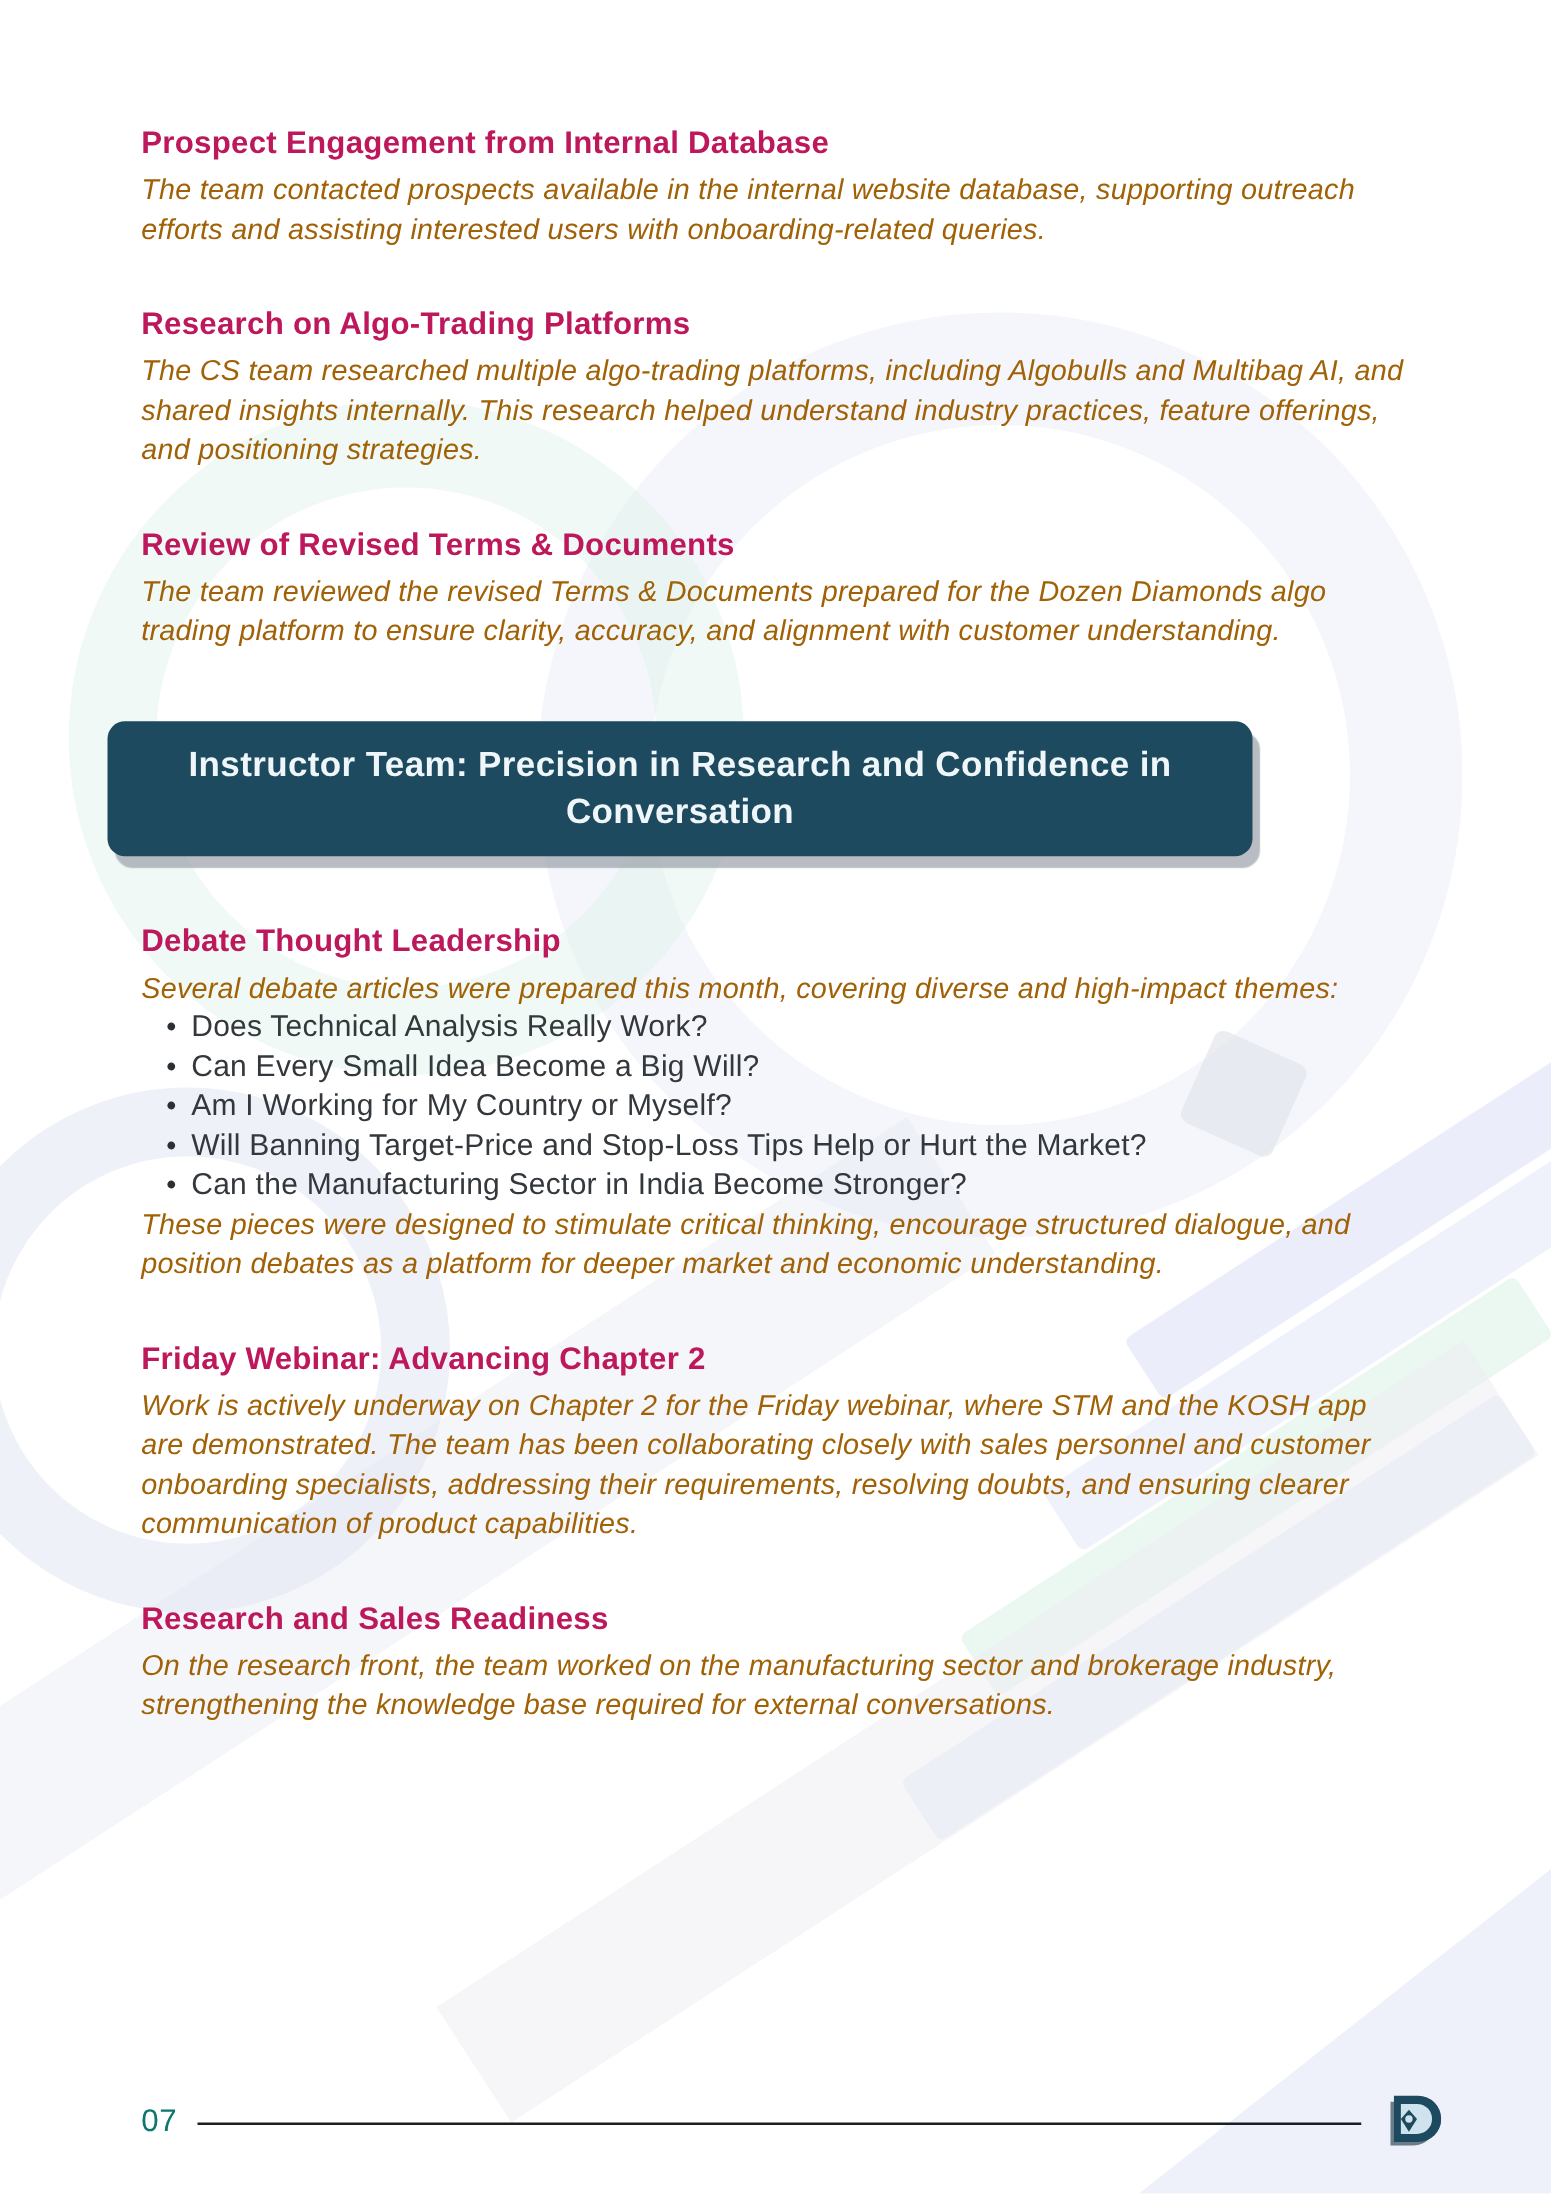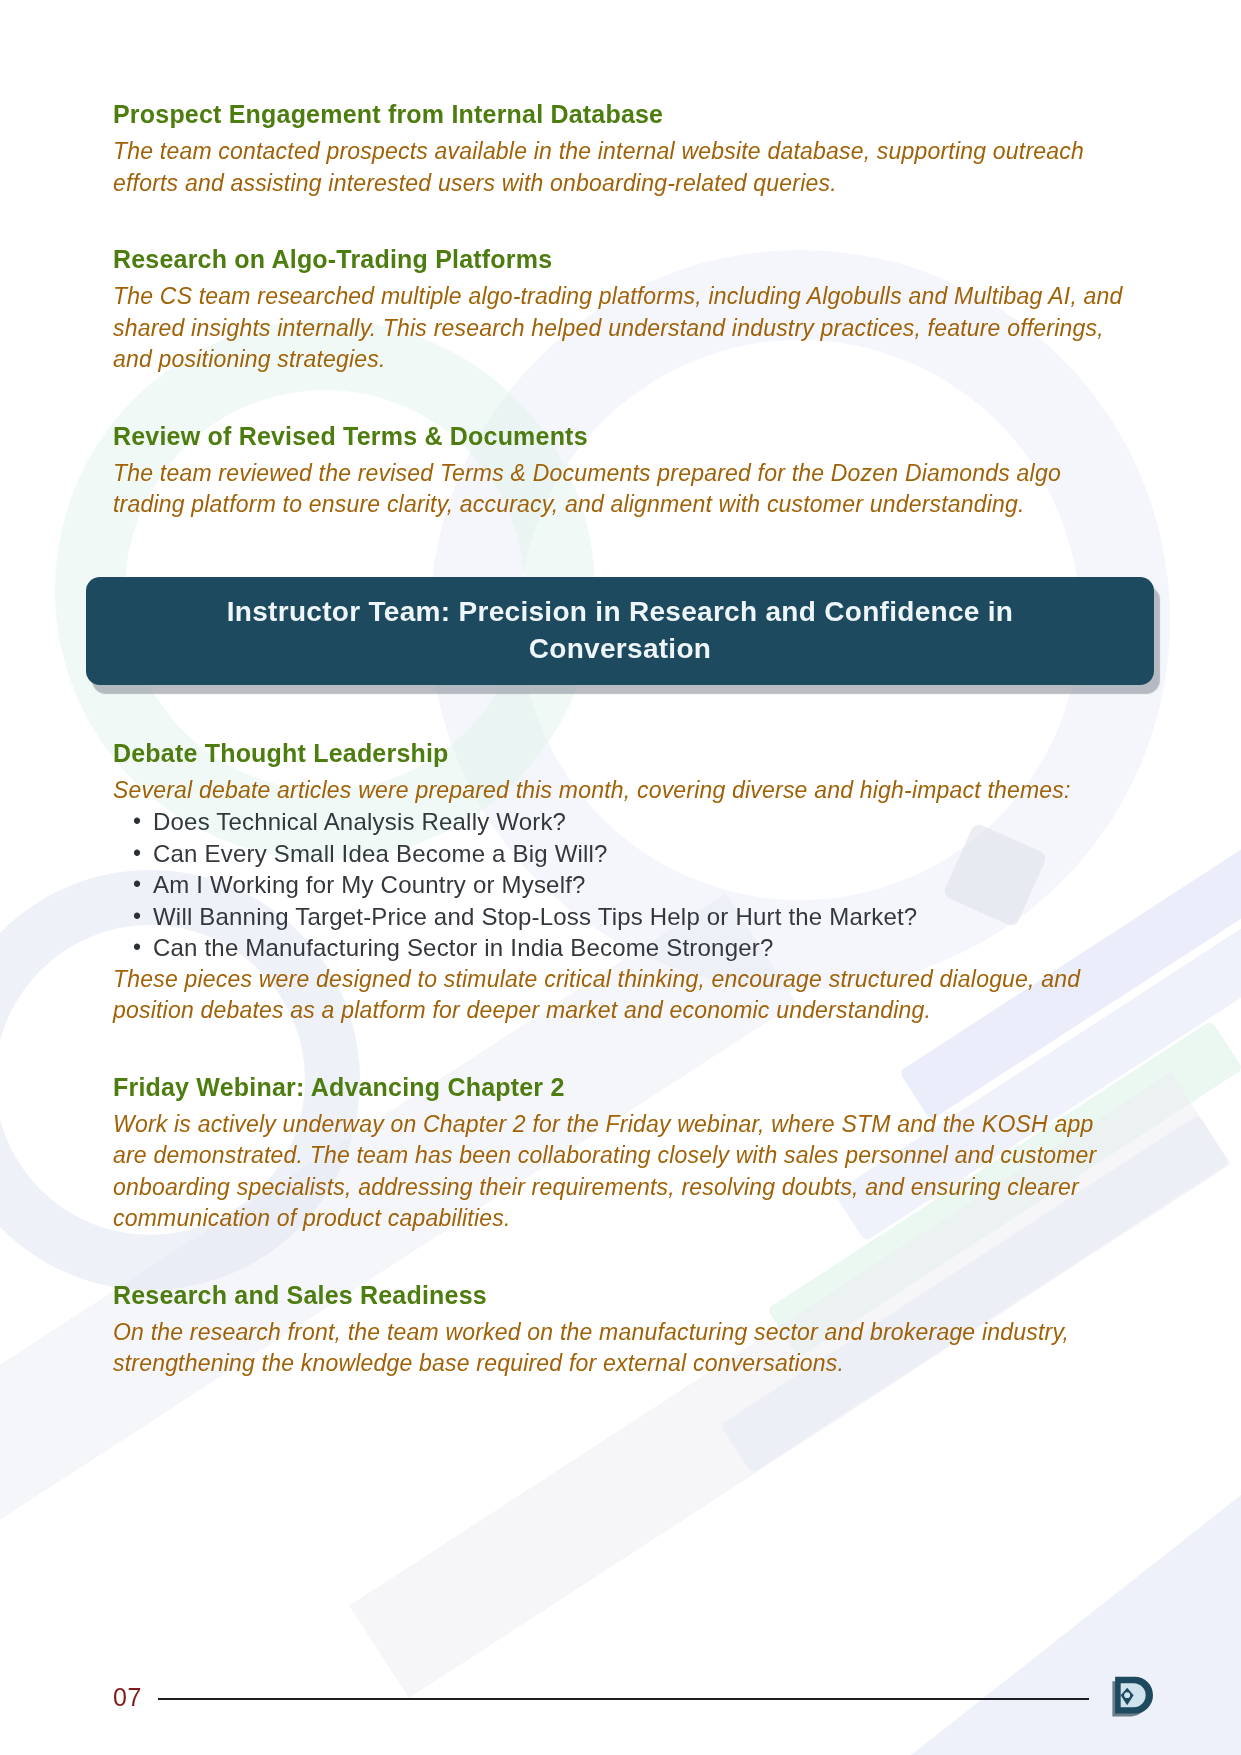--- a/index.html
+++ b/index.html
@@ -35,21 +35,21 @@
   .content {
     position: relative; z-index: 1;
     margin-left: 113px;
     width: 1018px;
     padding-top: 98px;
   }
   .section { margin-bottom: 44px; }
   .section h2 {
     font-size: 25px;
     font-weight: 700;
-    color: #4d7c0f;
+    color: #be185d;
     letter-spacing: 0.2px;
     margin-bottom: 5px;
     line-height: 33px;
   }
   .section p {
     font-size: 23px;
     line-height: 31.5px;
     color: #a16207;
     letter-spacing: 0.2px;
     font-style: italic;
@@ -68,21 +68,21 @@
     position: absolute;
     left: 6px; top: 0;
     color: #2b3035;
     font-size: 23px;
   }
 
   
   .banner {
     position: relative;
     margin: 56px 0 52px -27px;
-    width: 1068px;
+    width: 916px;
     background: #1d4a5e;
     border-radius: 14px;
     box-shadow: 6px 9px 1px rgba(148,153,163,0.65);
     padding: 16px 20px 18px 20px;
     text-align: center;
   }
   .banner .banner-title {
     max-width: 810px;
     margin: 0 auto;
     color: #eef6f9;
@@ -98,21 +98,21 @@
     z-index: 1;
     left: 113px;
     right: 88px;
     top: 1672px;
     display: flex;
     align-items: center;
     gap: 16px;
   }
   .page-number {
     font-size: 25px;
-    color: #7f1d1d;
+    color: #0f766e;
     letter-spacing: 0.5px;
   }
   .footer-rule {
     flex: 1;
     border-top: 2.5px solid #1c1f22;
     height: 0;
     margin-top: 3px;
   }
   .footer-logo { width: 48px; height: 50px; flex: 0 0 auto; }
 </style>

